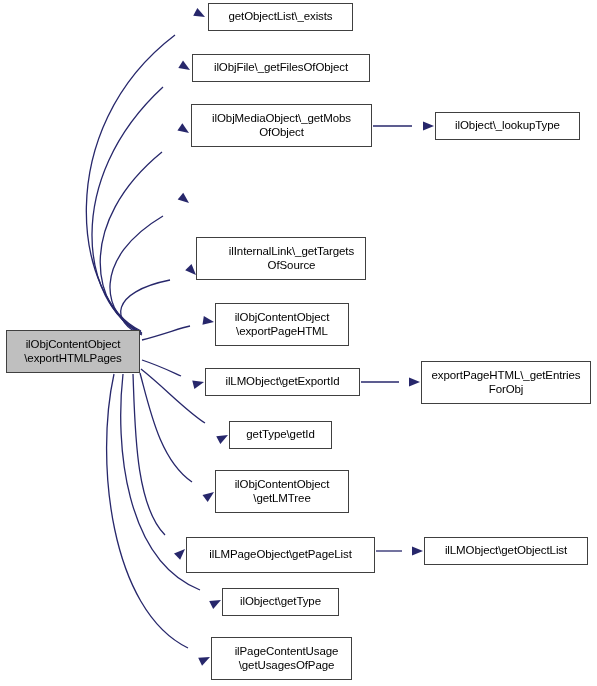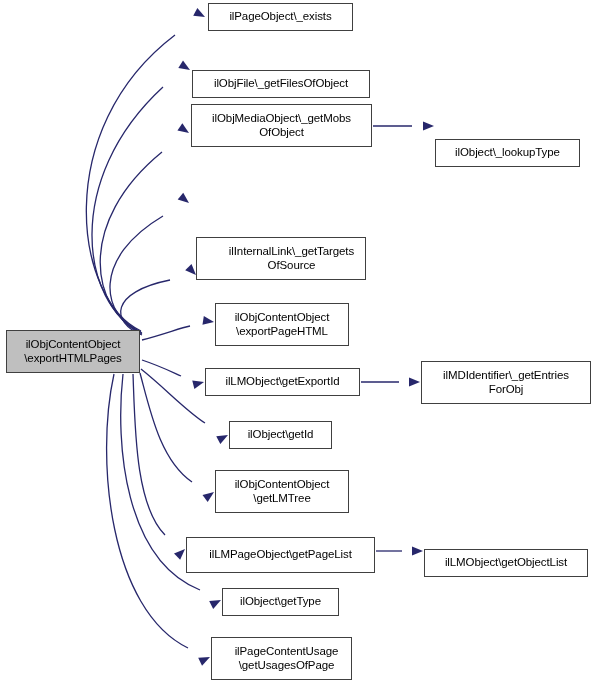--- a/index.html
+++ b/index.html
@@ -79,33 +79,33 @@
       <polygon points="0,0 -11,-4.4 -11,4.4" fill="#27276b" transform="translate(210,657) rotate(-26)"></polygon>
       <path d="M 373 126 L 412 126" fill="none" stroke="#27276b" stroke-width="1.3"></path>
       <polygon points="0,0 -11,-4.4 -11,4.4" fill="#27276b" transform="translate(434,126) rotate(0)"></polygon>
       <path d="M 361 382 L 399 382" fill="none" stroke="#27276b" stroke-width="1.3"></path>
       <polygon points="0,0 -11,-4.4 -11,4.4" fill="#27276b" transform="translate(420,382) rotate(0)"></polygon>
       <path d="M 376 551 L 402 551" fill="none" stroke="#27276b" stroke-width="1.3"></path>
       <polygon points="0,0 -11,-4.4 -11,4.4" fill="#27276b" transform="translate(423,551) rotate(0)"></polygon>
     </svg>
 <div class="node root" style="left: 6px; top: 330px; width: 134px; height: 43px;"><span class="node-label">ilObjContentObject
 \exportHTMLPages</span></div>
-    <div class="node" style="left: 208px; top: 3px; width: 145px; height: 28px;"><span class="node-label">ilPageObject\_exists</span></div>
-    <div class="node" style="left: 192px; top: 54px; width: 178px; height: 28px; margin-top: 16px;"><span class="node-label">ilObjFile\_getFilesOfObject</span></div>
+    <div class="node" style="left: 208px; top: 3px; width: 145px; height: 28px;"><span class="node-label">getObjectList\_exists</span></div>
+    <div class="node" style="left: 192px; top: 54px; width: 178px; height: 28px;"><span class="node-label">ilObjFile\_getFilesOfObject</span></div>
     <div class="node" style="left: 191px; top: 104px; width: 181px; height: 43px; text-align: center;"><span class="node-label">ilObjMediaObject\_getMobs
 OfObject</span></div>
     <div class="node" style="left: 196px; top: 237px; width: 170px; height: 43px; padding-left: 23px;"><span class="node-label">ilInternalLink\_getTargets
 OfSource</span></div>
     <div class="node" style="left: 215px; top: 303px; width: 134px; height: 43px;"><span class="node-label">ilObjContentObject
 \exportPageHTML</span></div>
     <div class="node" style="left: 205px; top: 368px; width: 155px; height: 28px;"><span class="node-label">ilLMObject\getExportId</span></div>
-    <div class="node" style="left: 229px; top: 421px; width: 103px; height: 28px;"><span class="node-label">ilObject\getId</span></div>
+    <div class="node" style="left: 229px; top: 421px; width: 103px; height: 28px;"><span class="node-label">getType\getId</span></div>
     <div class="node" style="left: 215px; top: 470px; width: 134px; height: 43px;"><span class="node-label">ilObjContentObject
 \getLMTree</span></div>
     <div class="node" style="left: 186px; top: 537px; width: 189px; height: 36px;"><span class="node-label">ilLMPageObject\getPageList</span></div>
     <div class="node" style="left: 222px; top: 588px; width: 117px; height: 28px; text-align: right;"><span class="node-label">ilObject\getType</span></div>
     <div class="node" style="left: 211px; top: 637px; width: 141px; height: 43px; padding-left: 12px;"><span class="node-label">ilPageContentUsage
 \getUsagesOfPage</span></div>
-    <div class="node" style="left: 435px; top: 112px; width: 145px; height: 28px; margin-top: 27px;"><span class="node-label">ilObject\_lookupType</span></div>
-    <div class="node" style="left: 421px; top: 361px; width: 170px; height: 43px;"><span class="node-label">ilMDIdentifier\_getEntries
+    <div class="node" style="left: 435px; top: 112px; width: 145px; height: 28px;"><span class="node-label">ilObject\_lookupType</span></div>
+    <div class="node" style="left: 421px; top: 361px; width: 170px; height: 43px;"><span class="node-label">exportPageHTML\_getEntries
 ForObj</span></div>
-    <div class="node" style="left: 424px; top: 537px; width: 164px; height: 28px; margin-top: 12px;"><span class="node-label">ilLMObject\getObjectList</span></div>
+    <div class="node" style="left: 424px; top: 537px; width: 164px; height: 28px;"><span class="node-label">ilLMObject\getObjectList</span></div>
   </div>
 
 </body></html>

